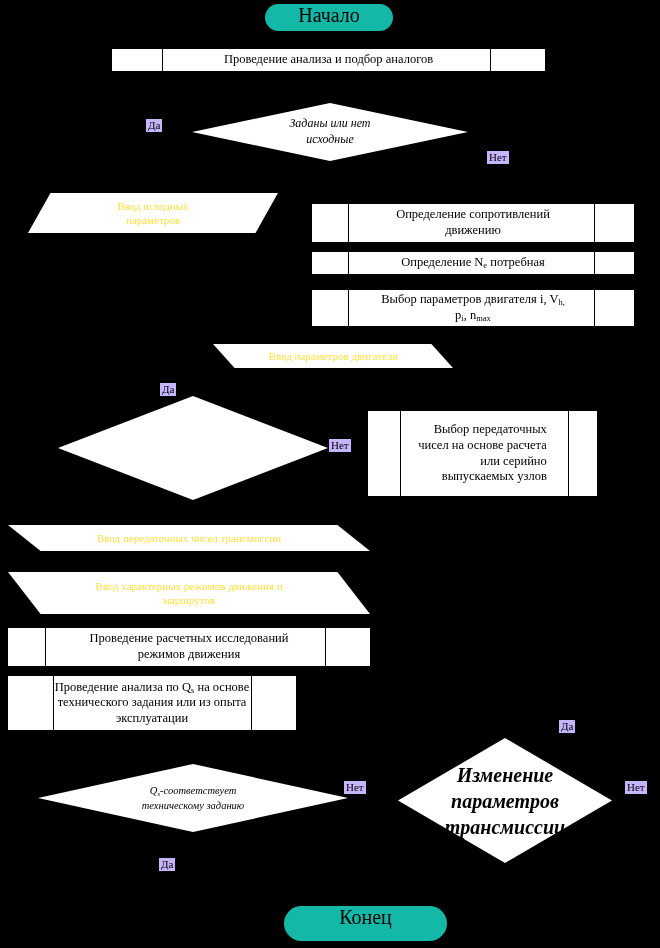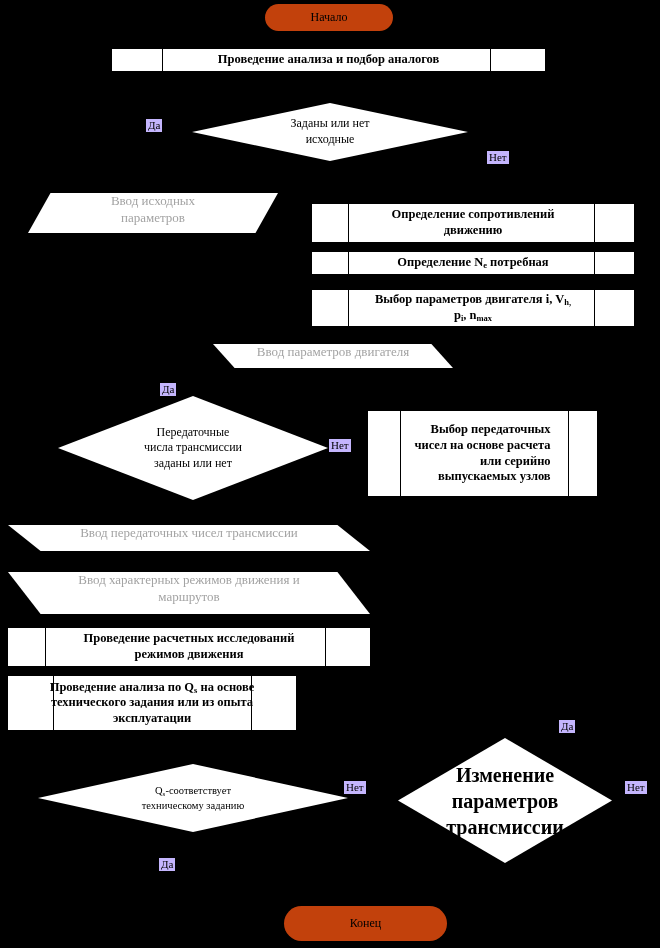--- a/index.html
+++ b/index.html
@@ -14,28 +14,27 @@
     background: #000000;
     overflow: hidden;
     font-family: "Liberation Serif", "DejaVu Serif", serif;
   }
   .node {
     position: absolute;
     box-sizing: border-box;
   }
   
   .terminator {
-    background: #c2410c;
+    background: #14b8a6;
     color: #000000;
     border-radius: 999px;
     display: flex;
-    align-items: center;
-    justify-content: center;
-    text-align: center;
-    font-size: 12px;
+    justify-content: center;
+    text-align: center;
+    font-size: 20px;
     line-height: 1.1;
   }
   
   .predef {
     background: #ffffff;
     color: #000000;
     display: flex;
     align-items: center;
     justify-content: center;
     text-align: center;
@@ -47,29 +46,29 @@
     position: absolute;
     top: 0;
     bottom: 0;
     width: 1px;
     background: #000000;
   }
   .predef .txt {
     position: relative;
     z-index: 2;
     padding: 0 2px;
-    font-weight: bold;
   }
   
   .para {
-    color: #a3a3a3;
-    display: flex;
-    justify-content: center;
-    text-align: center;
-    font-size: 13px;
+    color: #fde047;
+    display: flex;
+    align-items: center;
+    justify-content: center;
+    text-align: center;
+    font-size: 11px;
     line-height: 1.3;
     overflow: hidden;
   }
   .para .shape {
     position: absolute;
     inset: 0;
     background: #ffffff;
     z-index: 1;
   }
   .para.lean-left .shape {
@@ -86,20 +85,21 @@
   
   .diamond {
     color: #000000;
     display: flex;
     align-items: center;
     justify-content: center;
     text-align: center;
     font-size: 12px;
     line-height: 1.3;
     overflow: hidden;
+    font-style: italic;
   }
   .diamond .shape {
     position: absolute;
     inset: 0;
     background: #ffffff;
     clip-path: polygon(50% 0%, 100% 50%, 50% 100%, 0% 50%);
     z-index: 1;
   }
   .diamond .txt {
     position: relative;
@@ -179,25 +179,20 @@
     <span class="txt"><span>Выбор параметров двигателя i, V</span><sub>h,</sub><br><span>p</span><sub>i</sub><span>, n</span><sub>max</sub></span>
   </div>
 
   <div class="node para lean-right" style="left:213px; top:344px; width:240px; height:24px;">
     <span class="shape"></span>
     <span class="txt">Ввод параметров двигателя</span>
   </div>
 
   <div class="node diamond" style="left:58px; top:396px; width:270px; height:104px;">
     <span class="shape"></span>
-    <span class="txt">
-      <span>Передаточные</span><br>
-      <span>числа трансмиссии</span><br>
-      <span>заданы или нет</span>
-    </span>
   </div>
   <div class="edge-label" style="left:160px; top:383px;">Да</div>
   <div class="edge-label" style="left:329px; top:439px;">Нет</div>
 
   <div class="node predef" style="left:368px; top:411px; width:229px; height:85px;text-align:right;">
     <span class="rule" style="left:32px;"></span>
     <span class="rule" style="right:28px;"></span>
     <span class="txt">
       <span>Выбор передаточных</span><br>
       <span>чисел на основе расчета</span><br>

